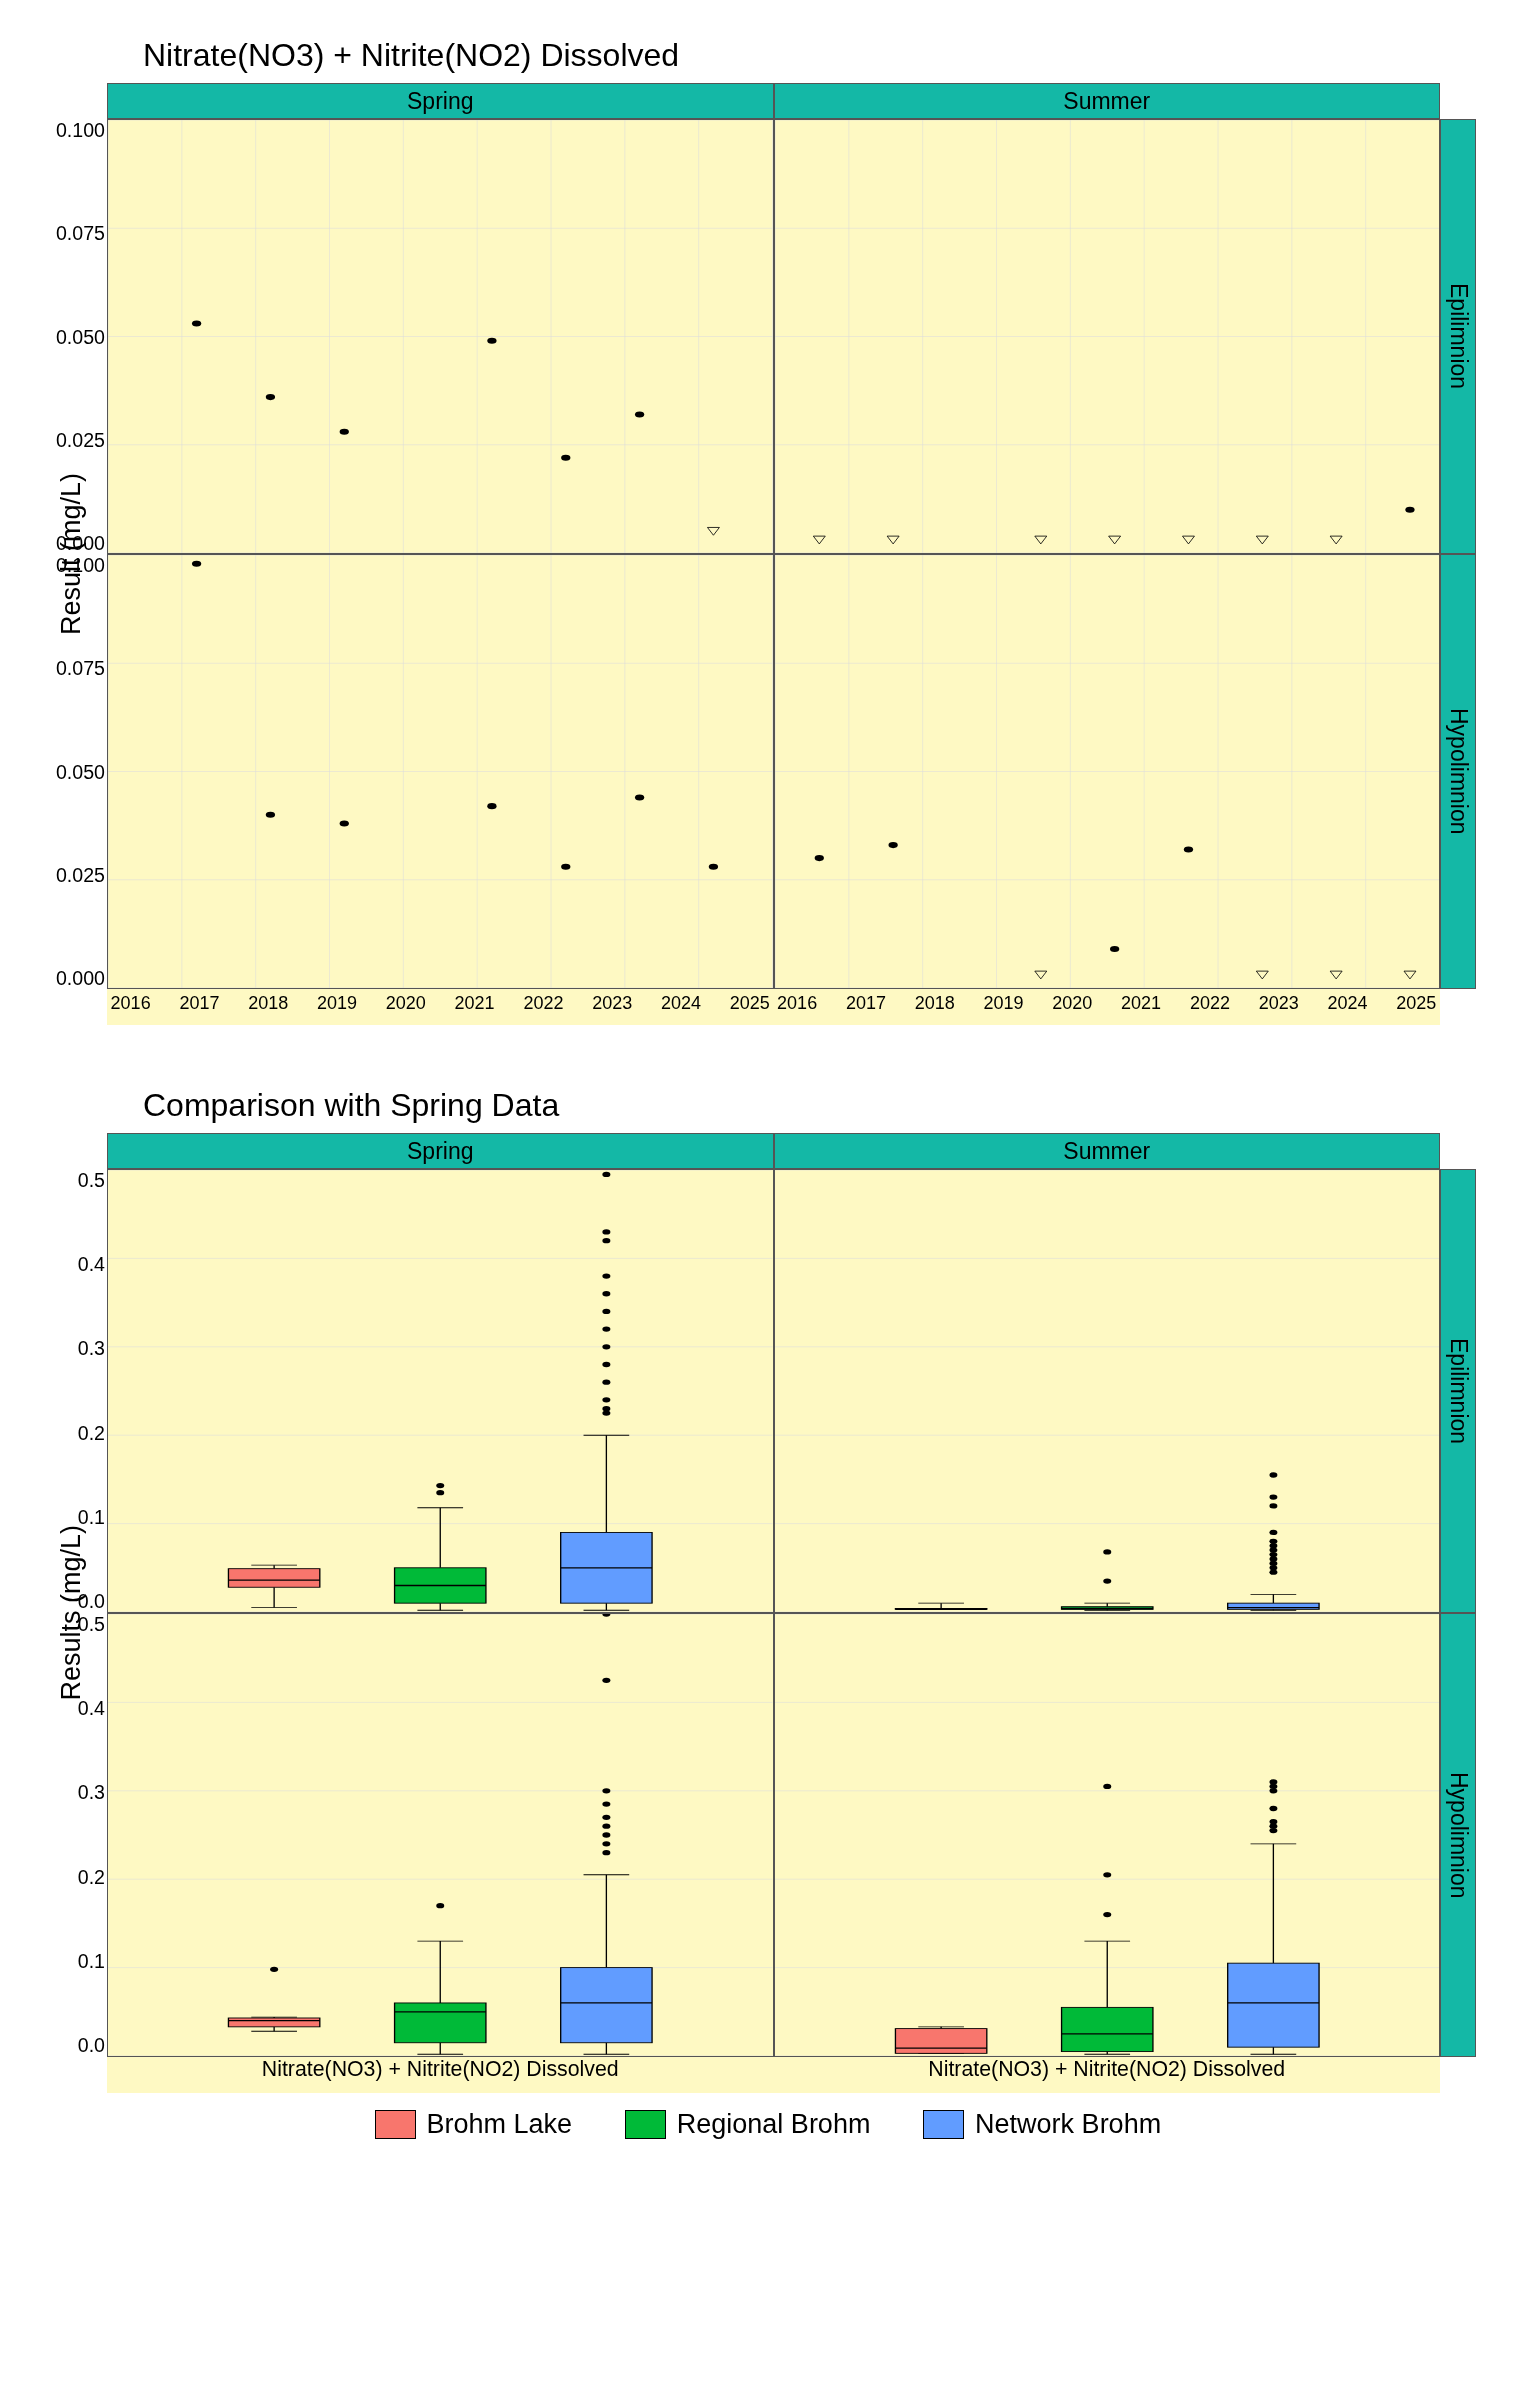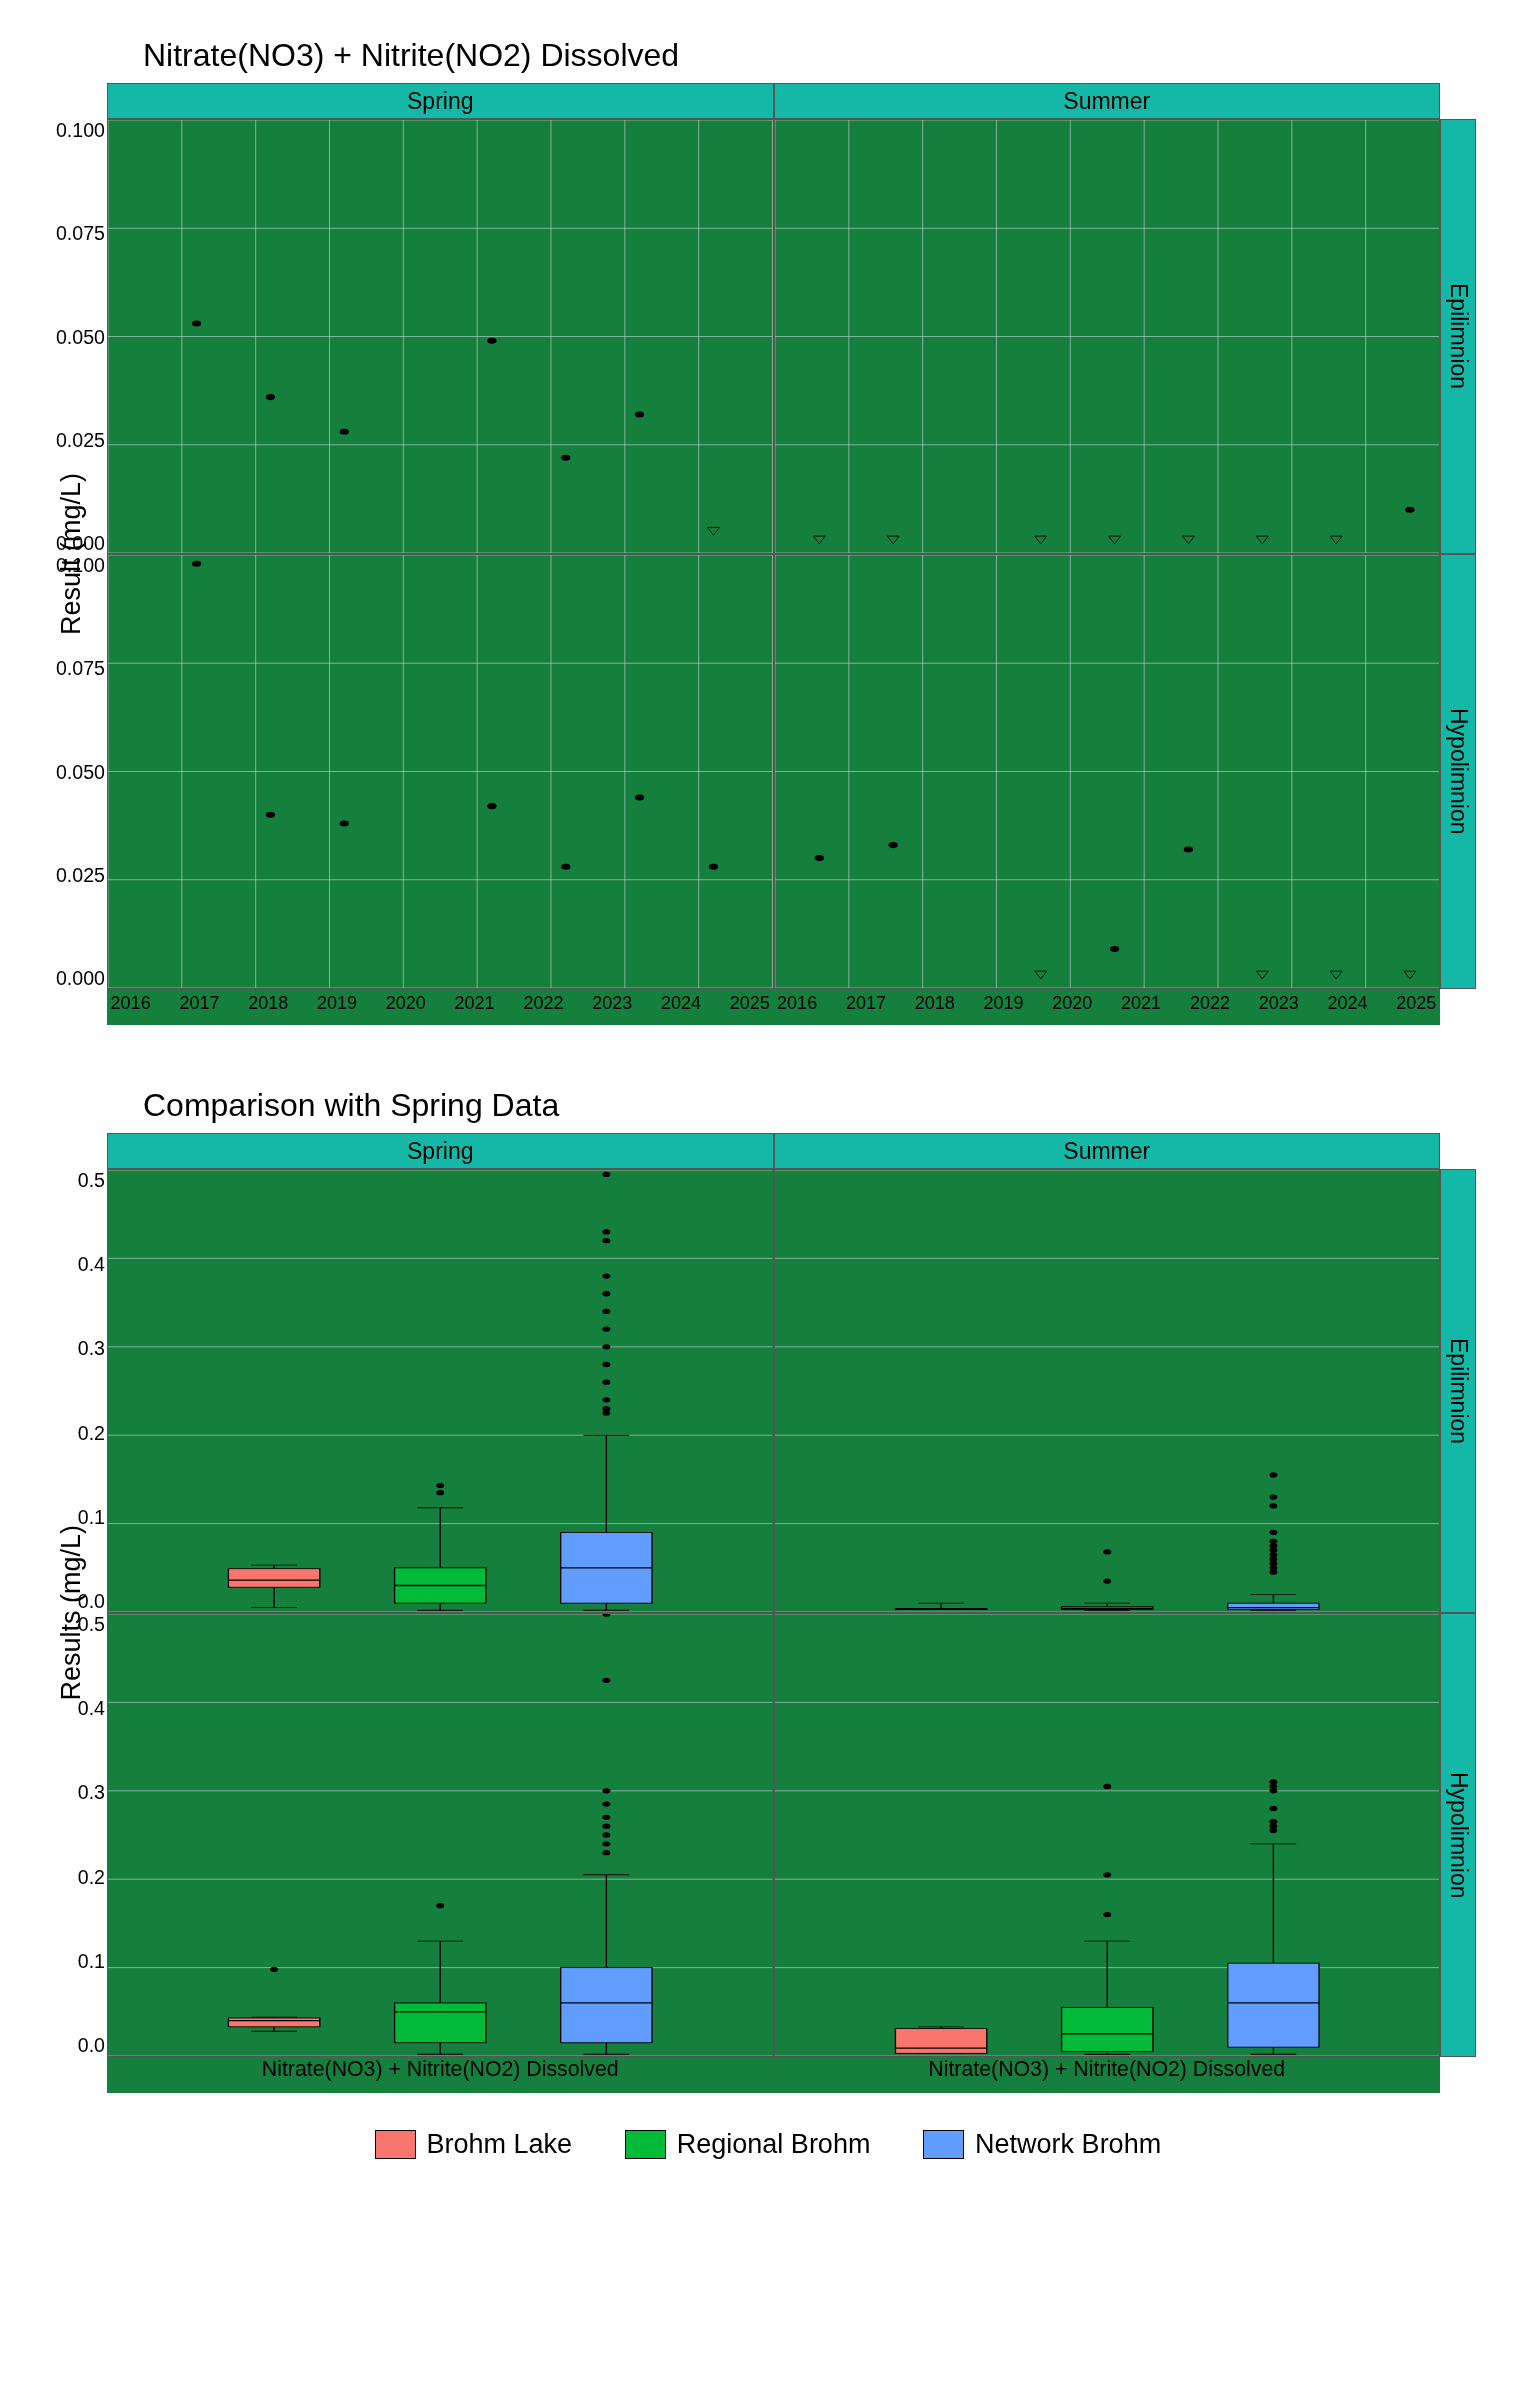--- a/index.html
+++ b/index.html
@@ -3,24 +3,24 @@
 <meta charset="utf-8">
 <style>
   html,body{margin:0;padding:0;background:#fff;font-family:Arial,Helvetica,sans-serif;color:#000}
   .page{width:1536px;height:2389px;position:relative;padding:28px 36px;box-sizing:border-box}
   .chart-title{font-size:32px;margin:9px 0 9px 107px}
   .facet-grid{display:grid;grid-template-columns:71px 1fr 1fr 36px;grid-template-rows:36px 1fr 1fr 36px;width:1440px;position:relative}
   .top-strip,.right-strip{background:#14b8a6;border:0.9px solid #555;display:flex;align-items:center;justify-content:center;font-size:23px}
   .right-strip span{writing-mode:vertical-rl;transform:rotate(0deg)}
   .y-axis-lab{grid-row:2/4;grid-column:1/2;display:flex;align-items:center;justify-content:center}
   .y-axis-lab span{writing-mode:vertical-rl;transform:rotate(180deg);font-size:27px}
-  .panel{border:0.9px solid #555;position:relative;background:#15803d;overflow:hidden}
+  .panel{border:0.9px solid #555;position:relative;background:#fef9c3;overflow:hidden}
   .panel svg{position:absolute;inset:0;width:100%;height:100%}
   
-  .legend{display:flex;justify-content:center;gap:53px;margin-top:36px;font-size:27px}
+  .legend{display:flex;justify-content:center;gap:53px;margin-top:16px;font-size:27px}
   .legend-item{display:flex;align-items:center;gap:10.7px}
   .legend-swatch{width:39px;height:27px;border:1.8px solid #000}
   .grid-line{stroke:#ddd;stroke-width:1}
   .pt{fill:#000}
   .openpt{fill:none;stroke:#000;stroke-width:1.5}
   .box{stroke:#000;stroke-width:2}
   .whisk{stroke:#000;stroke-width:2}
   .med{stroke:#000;stroke-width:3}
 </style>
 </head>

